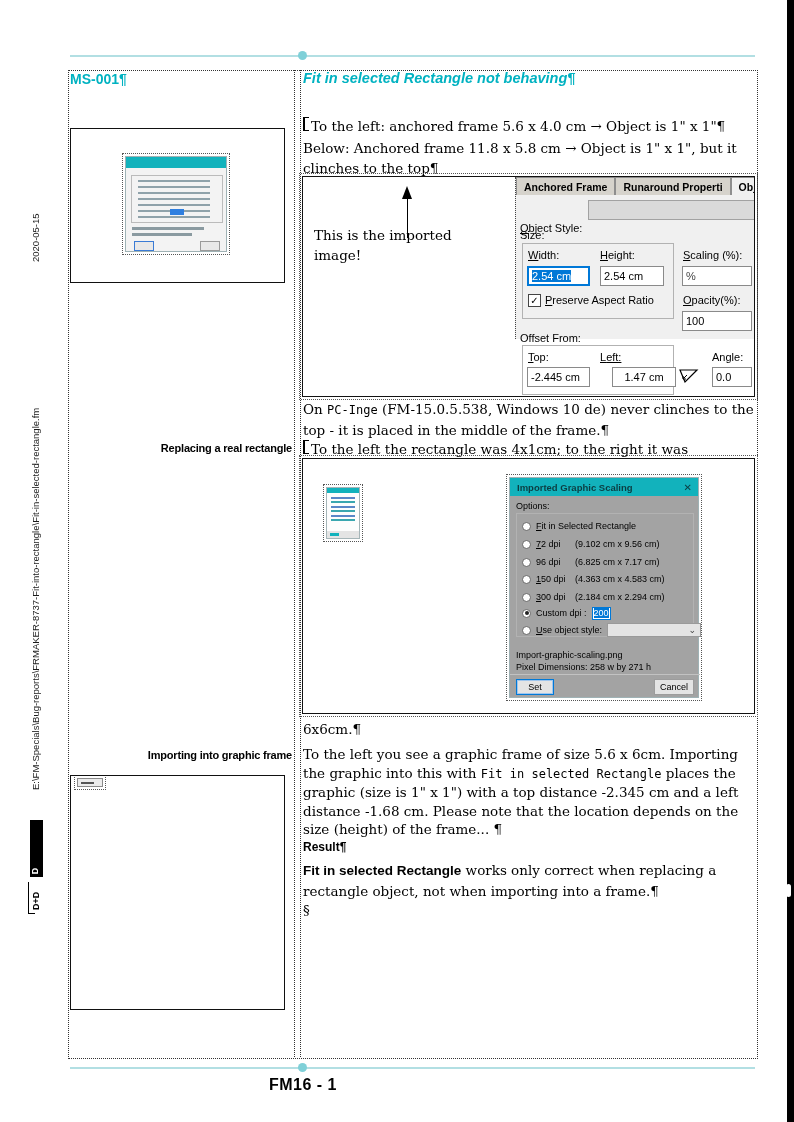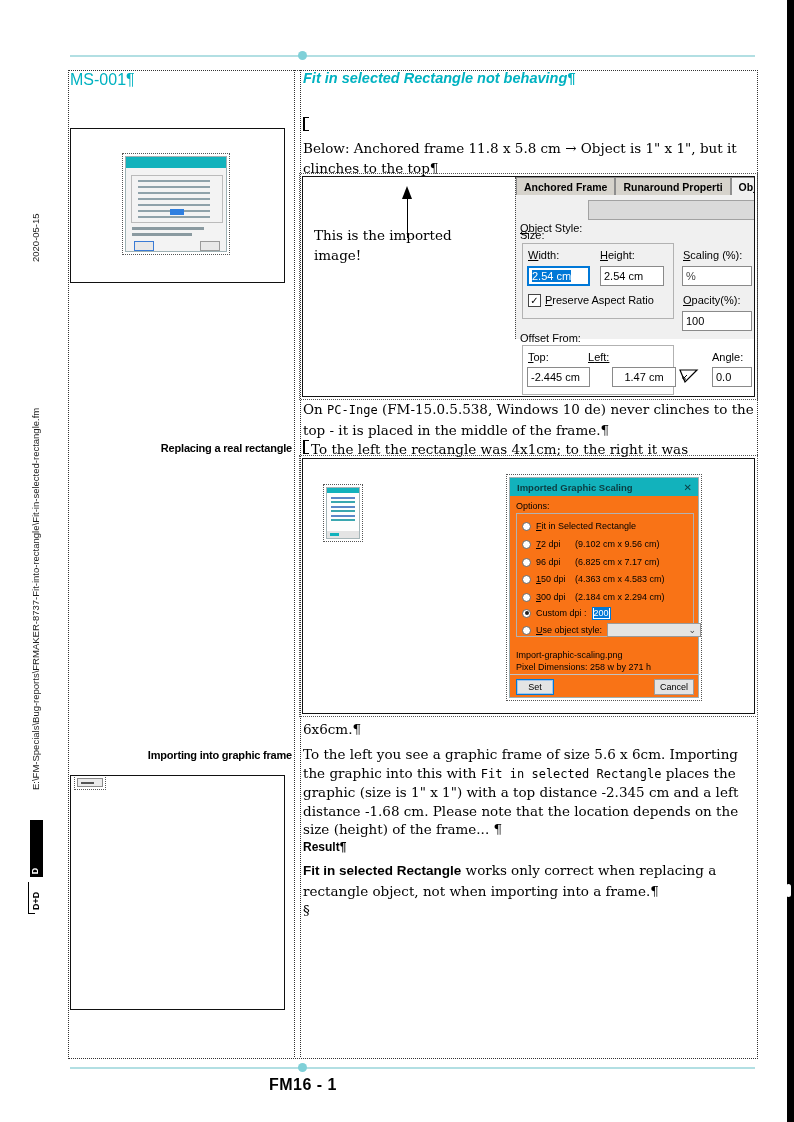--- a/index.html
+++ b/index.html
@@ -9,21 +9,21 @@
   .rule{position:absolute;left:70px;width:685px;height:2px;background:#b2dfe3;}
   .rule-dot{position:absolute;width:9px;height:9px;border-radius:50%;background:#7fd0d8;}
   .text-frame{position:absolute;left:68px;top:70px;width:688px;height:987px;border:1px dotted #333;}
   .col-sep{position:absolute;top:70px;height:987px;width:0;border-left:1px dotted #333;}
   
   .p{position:absolute;white-space:pre-wrap;}
   .serif{font-family:"DejaVu Serif",serif;font-size:13.5px;line-height:20px;}
   .mono{font-family:"DejaVu Sans Mono",monospace;font-size:12px;}
   .monob{font-family:"Liberation Sans",sans-serif;font-weight:bold;}
   .doc-title{font-weight:bold;font-style:italic;font-size:14.5px;color:#00b2c1;}
-  .doc-id{font-weight:normal;font-size:16px;color:#00b2c1;}
+  .doc-id{font-weight:bold;font-size:14px;color:#00b2c1;}
   .sidehead{position:absolute;left:60px;width:232px;text-align:right;font-size:11px;
             font-weight:bold;letter-spacing:-0.2px;}
   .h-result{font-weight:bold;font-size:12px;}
   .tcursor{display:inline-block;width:4px;height:12px;border-left:2px solid #000;
            border-top:1.5px solid #000;border-bottom:1.5px solid #000;margin-right:2px;}
   
   .frame{position:absolute;background:#fff;border:1.4px solid #111;overflow:hidden;}
   .shot-outline{outline:1px dotted #555;outline-offset:2px;}
   
   .dlg1{position:absolute;left:175px;top:0;width:280px;height:162px;background:#f0f0f0;
@@ -38,21 +38,21 @@
        align-items:center;padding:0 3px;height:20px;box-sizing:border-box;font-size:11px;white-space:nowrap;}
   .fld.sel{border:2px solid #0078d7;}
   .selin{background:#0078d7;color:#fff;}
   .grp{position:absolute;border:1px solid #b2b2b2;box-sizing:border-box;}
   .combo1{position:absolute;background:#dadada;border:1px solid #a2a2a2;box-sizing:border-box;}
   .cb{position:absolute;width:13px;height:13px;background:#fff;border:1px solid #444;
       box-sizing:border-box;font-size:10px;line-height:11px;text-align:center;}
   .cb.checked::after{content:"✓";}
   .degree{position:absolute;font-size:10px;}
   
-  .dlg2{position:absolute;left:206px;top:18px;width:190px;height:221px;background:#f97316;
+  .dlg2{position:absolute;left:206px;top:18px;width:190px;height:221px;background:#a3a3a3;
         border:1px solid #9fb2b5;box-sizing:border-box;font-size:9px;}
   .dlg2-title{position:absolute;left:0;top:0;width:100%;height:18px;background:#12b2bc;
               display:flex;align-items:center;color:#0c3d42;font-weight:bold;font-size:9.5px;}
   .dlg2-title .t{padding-left:7px;flex:1;}
   .dlg2-close{padding:0 6px;font-size:10px;font-weight:normal;}
   .srow{position:absolute;left:12px;display:flex;align-items:center;gap:5px;height:12px;white-space:nowrap;}
   .rad{width:9px;height:9px;border:1px solid #666;border-radius:50%;background:#fff;flex:none;
        box-sizing:border-box;position:relative;}
   .rad.on::after{content:"";position:absolute;left:1.5px;top:1.5px;width:4px;height:4px;
                  border-radius:50%;background:#222;}
@@ -128,21 +128,21 @@
     <span class="logo-d">D</span>
   </div>
   <div class="logo-dd">D+D</div>
   <div class="logo-line"></div>
 
   <div class="edgebar"></div>
   <div class="edgenotch"></div>
 
   <div class="p doc-id" style="left:70px;top:71px;">MS-001¶</div>
   <div class="p doc-title" style="left:303px;top:70px;">Fit in selected Rectangle not behaving¶</div>
-  <div class="p serif" style="left:303px;top:116px;width:452px;"><span class="tcursor"></span></div>
+  <div class="p serif" style="left:303px;top:116px;width:452px;"><span class="tcursor"></span><span>To the left: anchored frame 5.6 x 4.0 cm → Object is 1" x 1"¶</span></div>
   <div class="p serif" style="left:303px;top:138px;width:452px;">Below: Anchored frame 11.8 x 5.8 cm → Object is 1" x 1", but it clinches to the top¶</div>
 
   <div class="frame shot-outline" style="left:302px;top:176px;width:451px;height:219px;">
     <div class="arrow-head" style="left:99px;top:9px;"></div>
     <div class="arrow-stem" style="left:103.5px;top:21px;height:40px;"></div>
     <div class="p serif" style="left:11px;top:48px;width:175px;">This is the imported image!</div>
 
     <div class="dlg1">
       <div class="tabrow">
         <span class="tab">Anchored Frame</span>
@@ -174,21 +174,21 @@
           <span>Unkn</span>
         </div>
       <span class="lbl u" style="left:167px;top:117px;">Opacity(%):</span>
       <div class="fld" style="left:166px;top:134px;width:70px;">
           <span>100</span>
         </div>
 
       <span class="lbl" style="left:4px;top:155px;">Offset From:</span>
       <div class="grp" style="left:6px;top:168px;width:152px;height:50px;"></div>
       <span class="lbl u" style="left:12px;top:174px;">Top:</span>
-      <span class="lbl u" style="left:72px;top:174px;text-decoration:underline;">Left:</span>
+      <span class="lbl u" style="left:84px;top:174px;text-decoration:underline;">Left:</span>
       <div class="fld" style="left:11px;top:190px;width:63px;">
           <span>-2.445 cm</span>
         </div>
       <div class="fld" style="left:96px;top:190px;width:64px;justify-content:center;">
           <span>1.47 cm</span>
         </div>
 
       <svg style="position:absolute;left:162px;top:190px;" width="22" height="18" viewBox="0 0 22 18">
         <path d="M2 3 H19 L7 15 Z" fill="none" stroke="#000" stroke-width="1.2"></path>
         <path d="M9 8 l-4 4 M5 9 v3 h3" fill="none" stroke="#000" stroke-width="1"></path>

